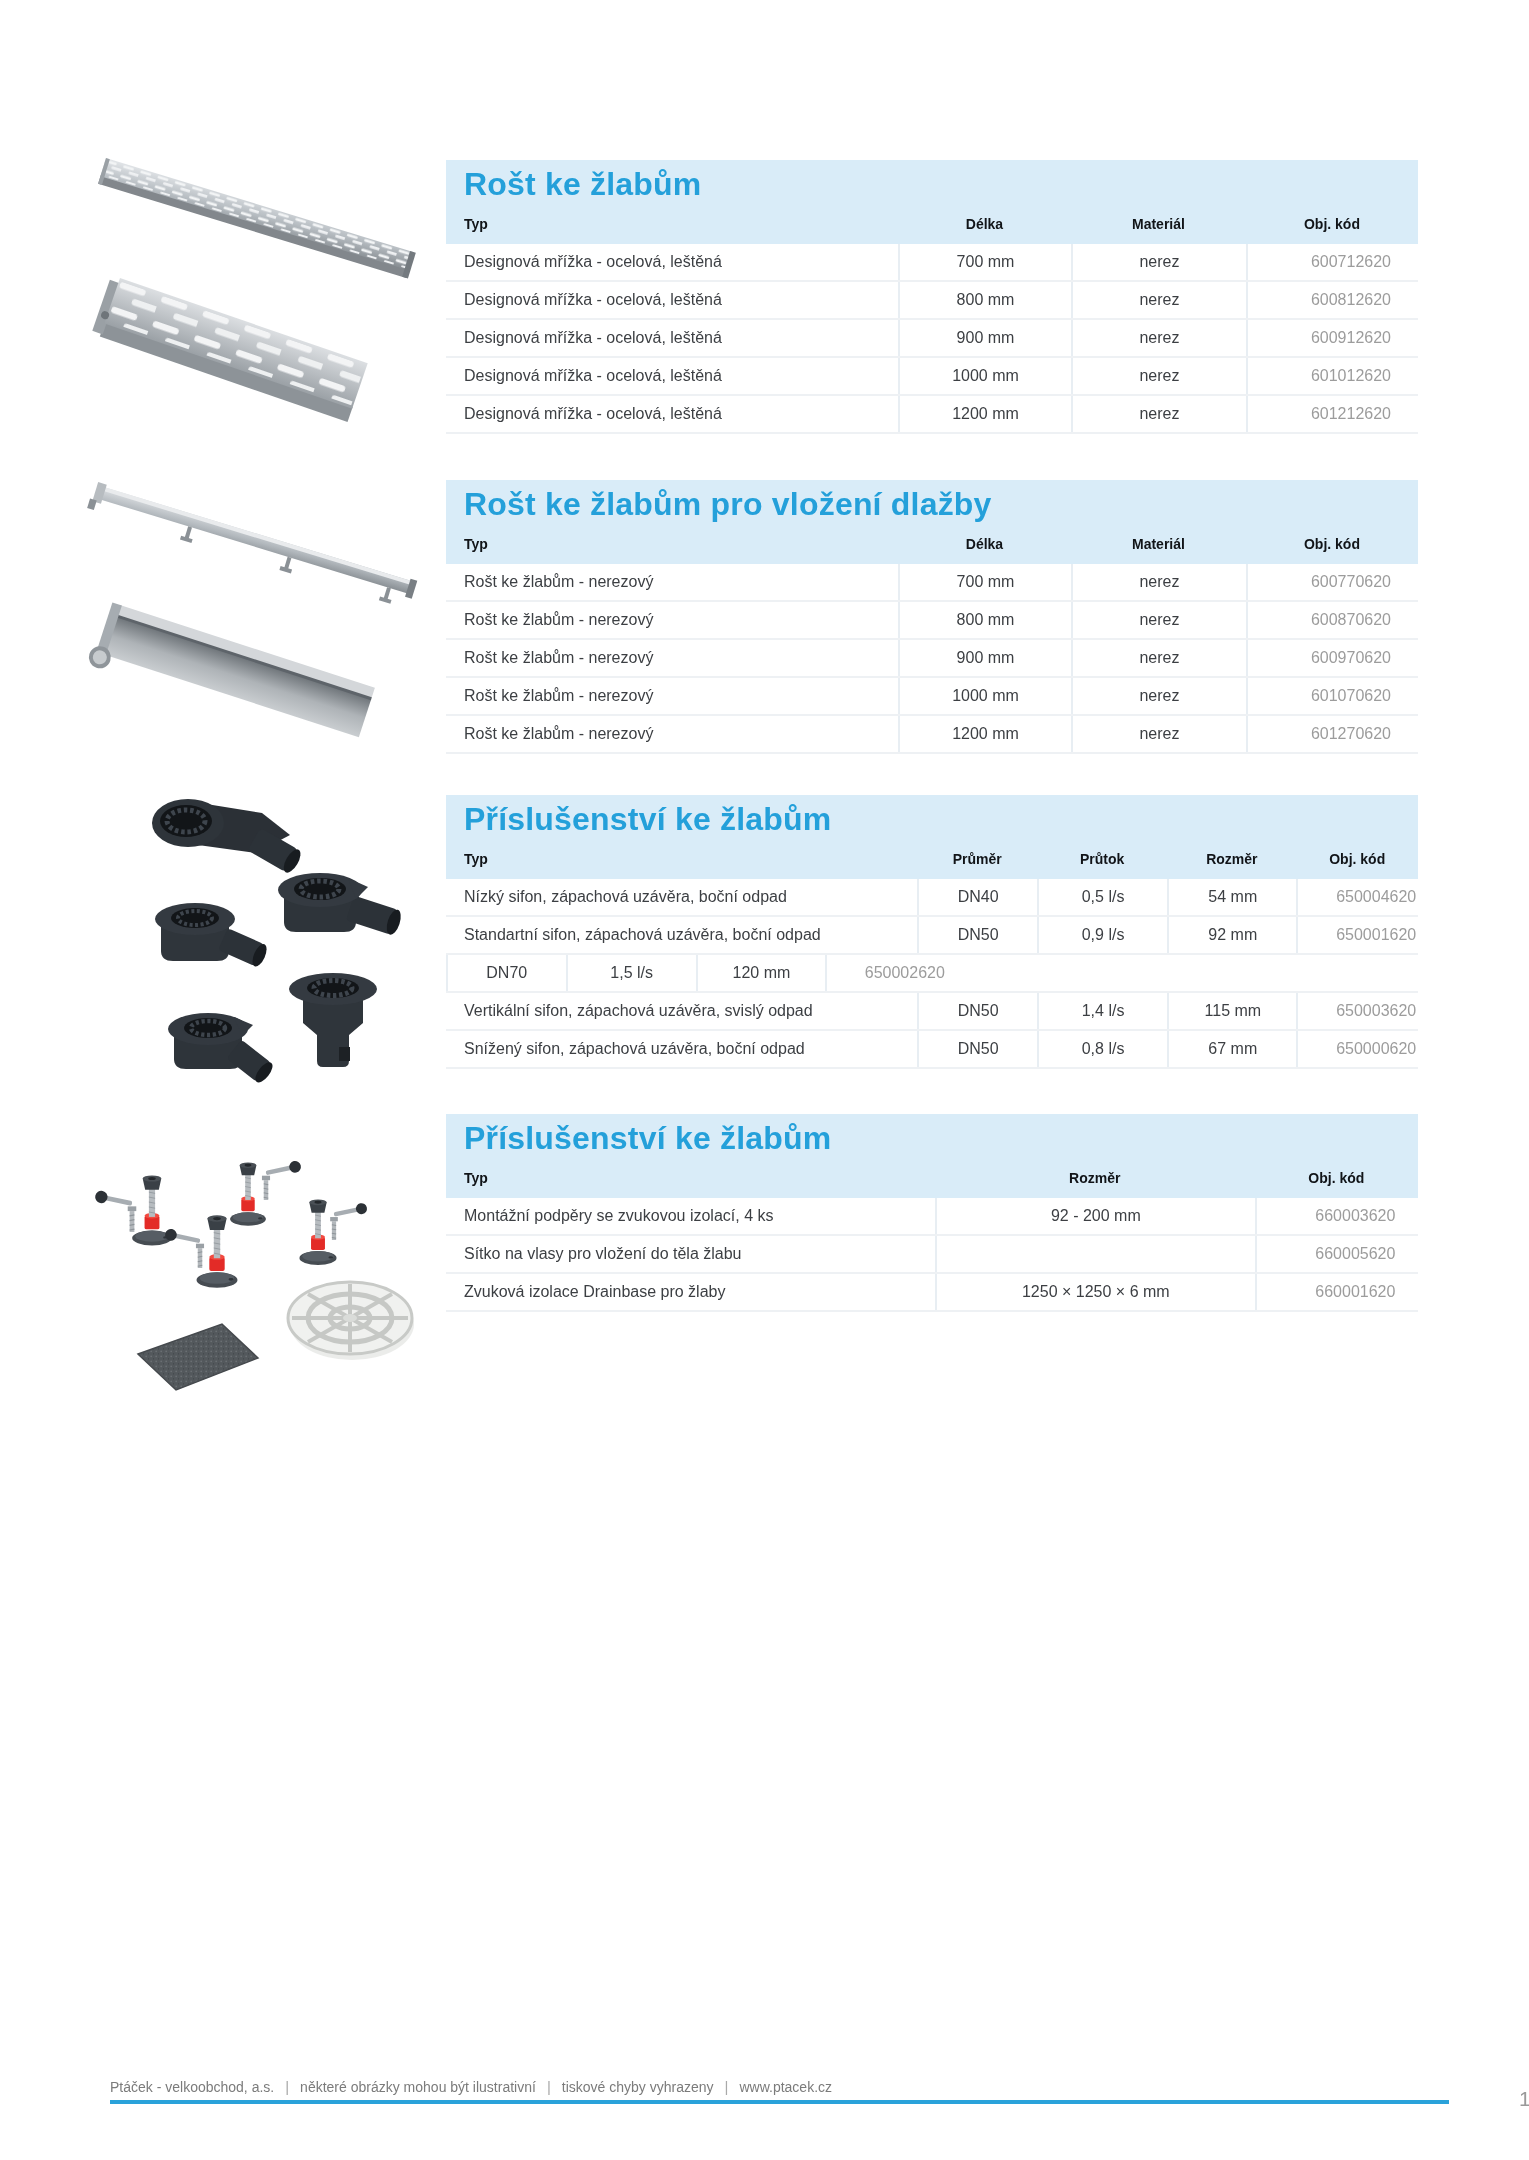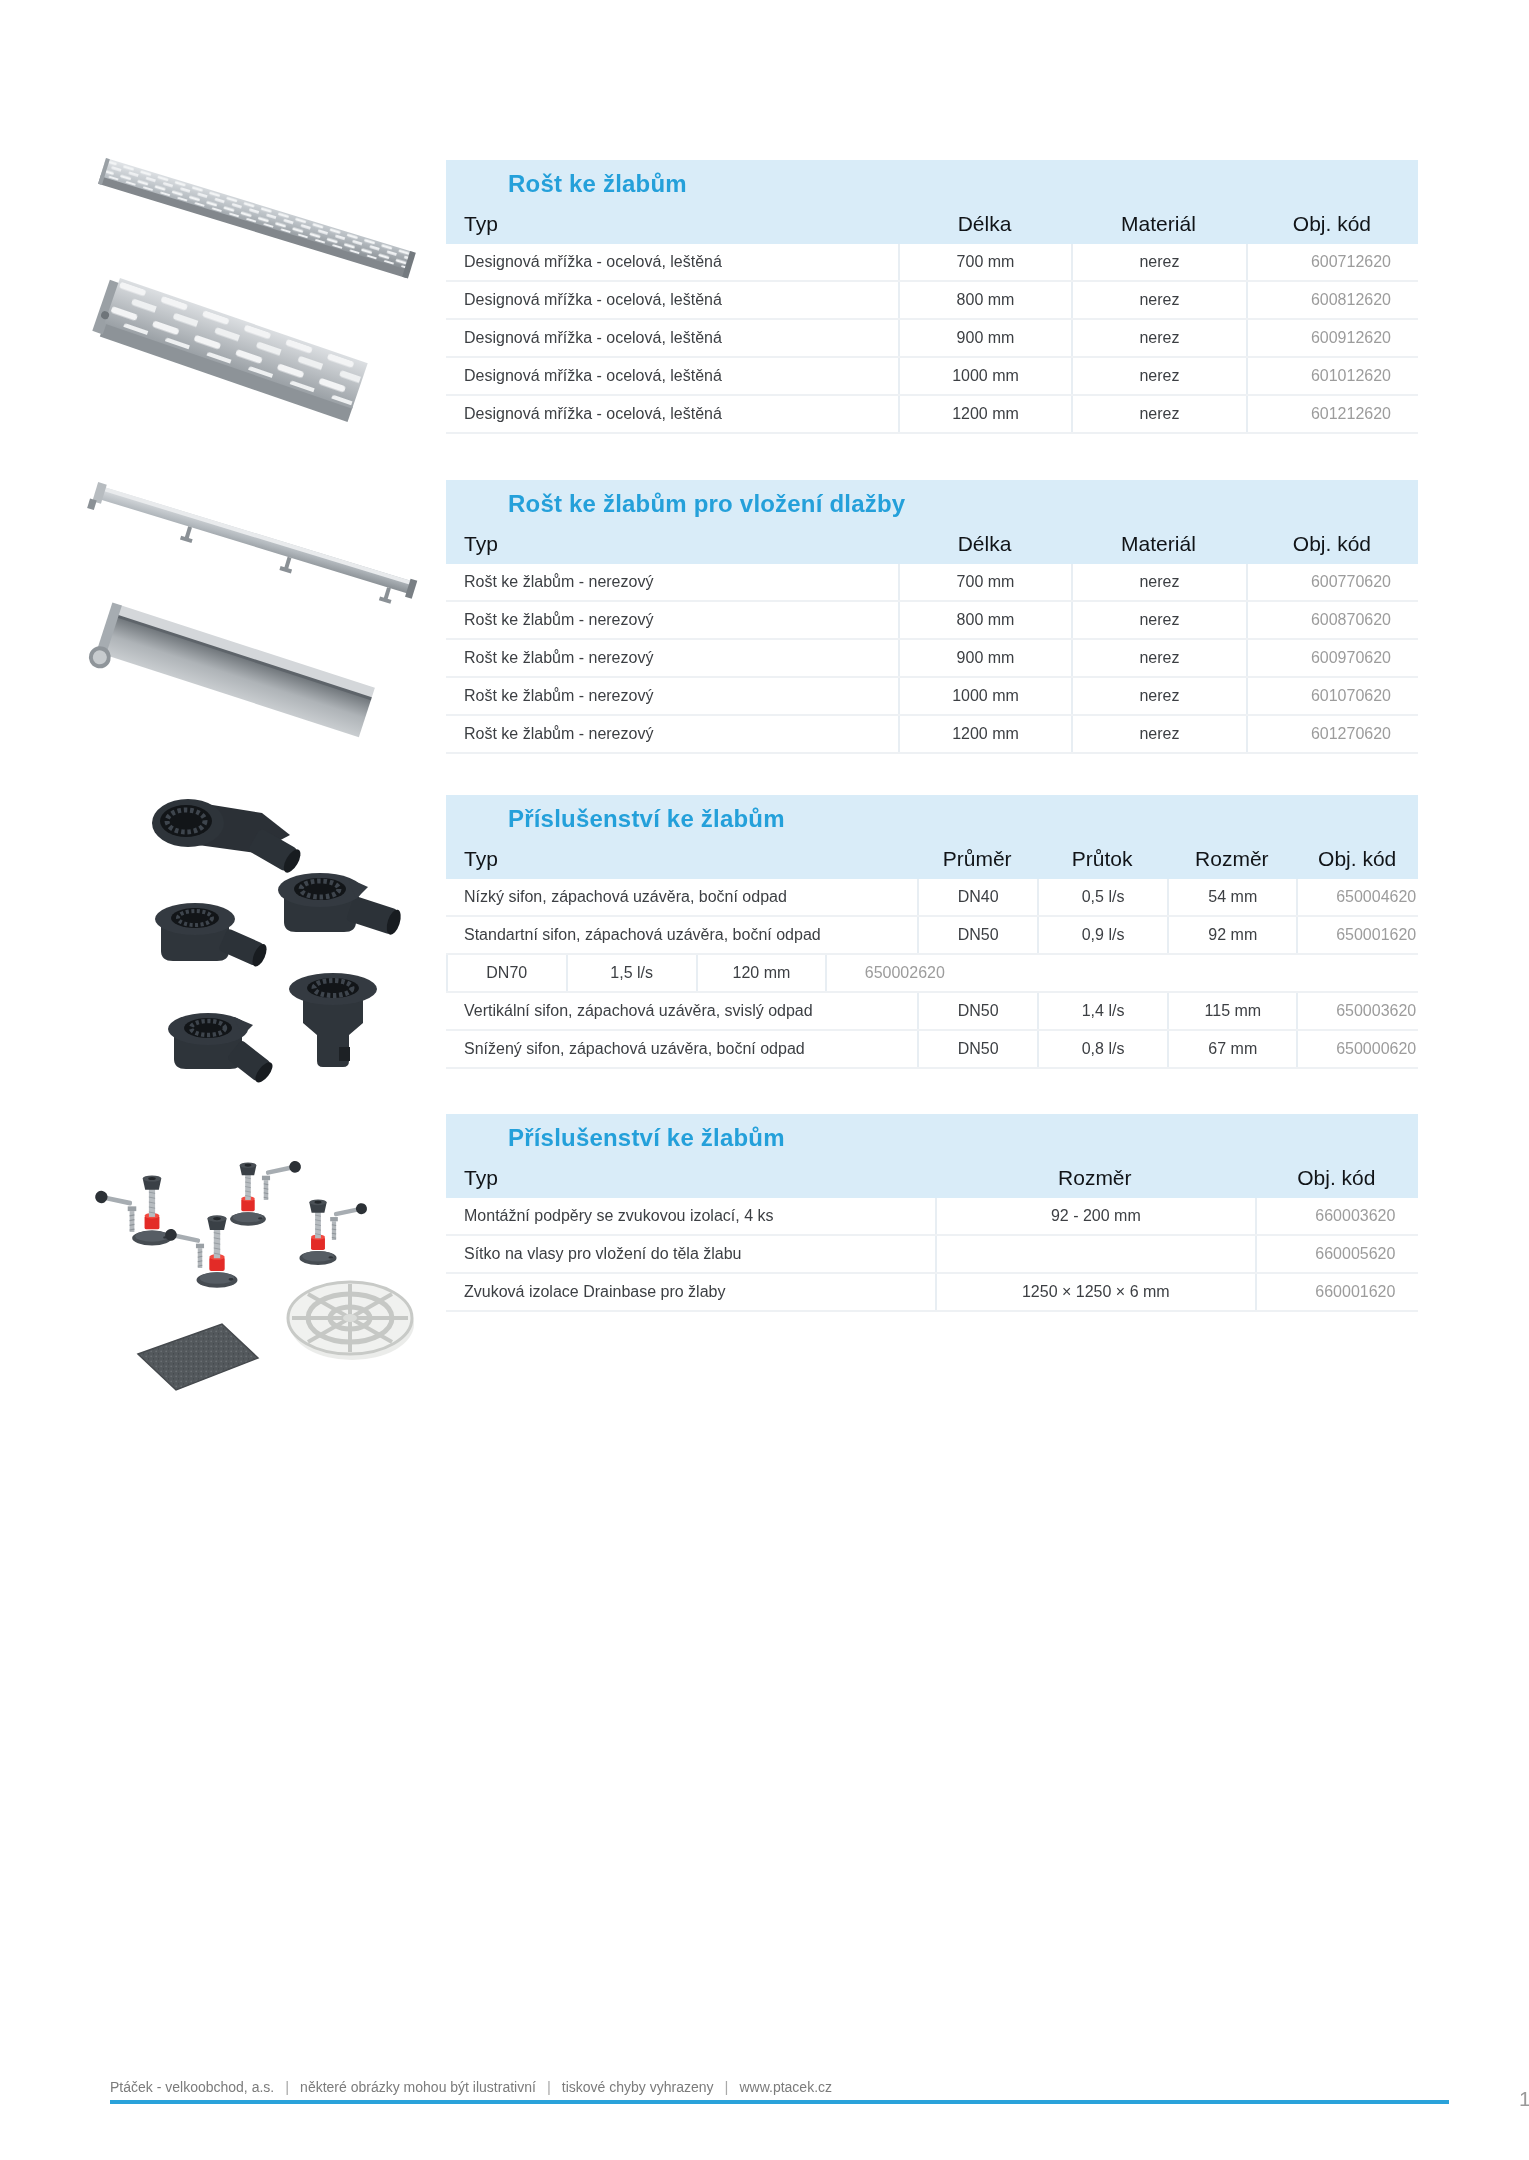--- a/index.html
+++ b/index.html
@@ -11,32 +11,31 @@
     height: 2160px;
     background: #ffffff;
     overflow: hidden;
   }
 
   
   .tbl { position: absolute; left: 446px; width: 972px; }
   .band { background: #d9ecf8; padding-top: 10px; }
   .title {
     color: #24a0da;
-    font-size: 24px;
+    font-size: 32px;
     font-weight: bold;
     line-height: 28px;
     padding-left: 18px;
     margin-bottom: 6px;
     letter-spacing: 0.2px;
-    margin-left: 44px;
   }
   .thead { display: flex; height: 40px; align-items: center; }
   .th {
-    font-size: 21px;
-    font-weight: normal;
+    font-size: 14px;
+    font-weight: bold;
     color: #111418;
     text-align: center;
   }
   .th.col0 { text-align: left; padding-left: 18px; }
   .tbody { background: #ffffff; }
   .tr {
     display: flex;
     height: 38px;
     background: #ffffff;
     border-bottom: 2px solid #eef1f4;

